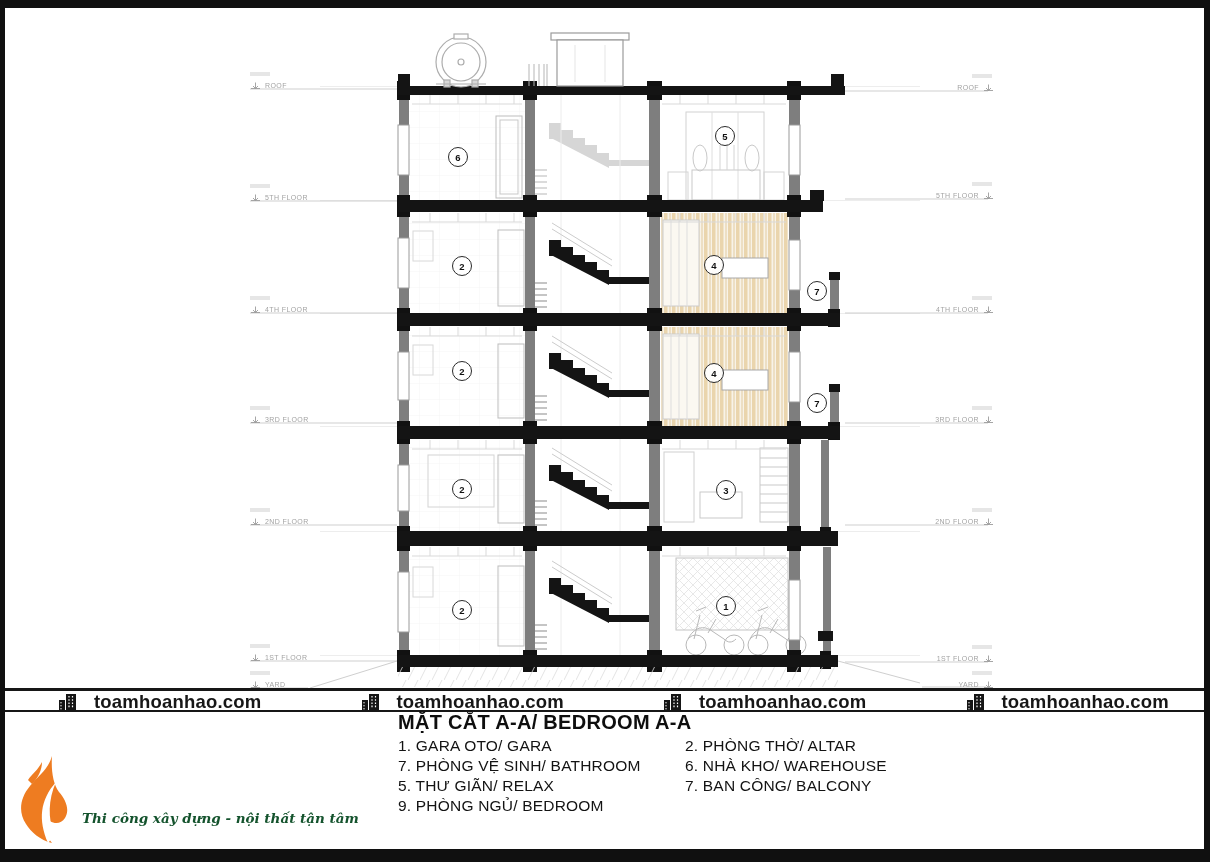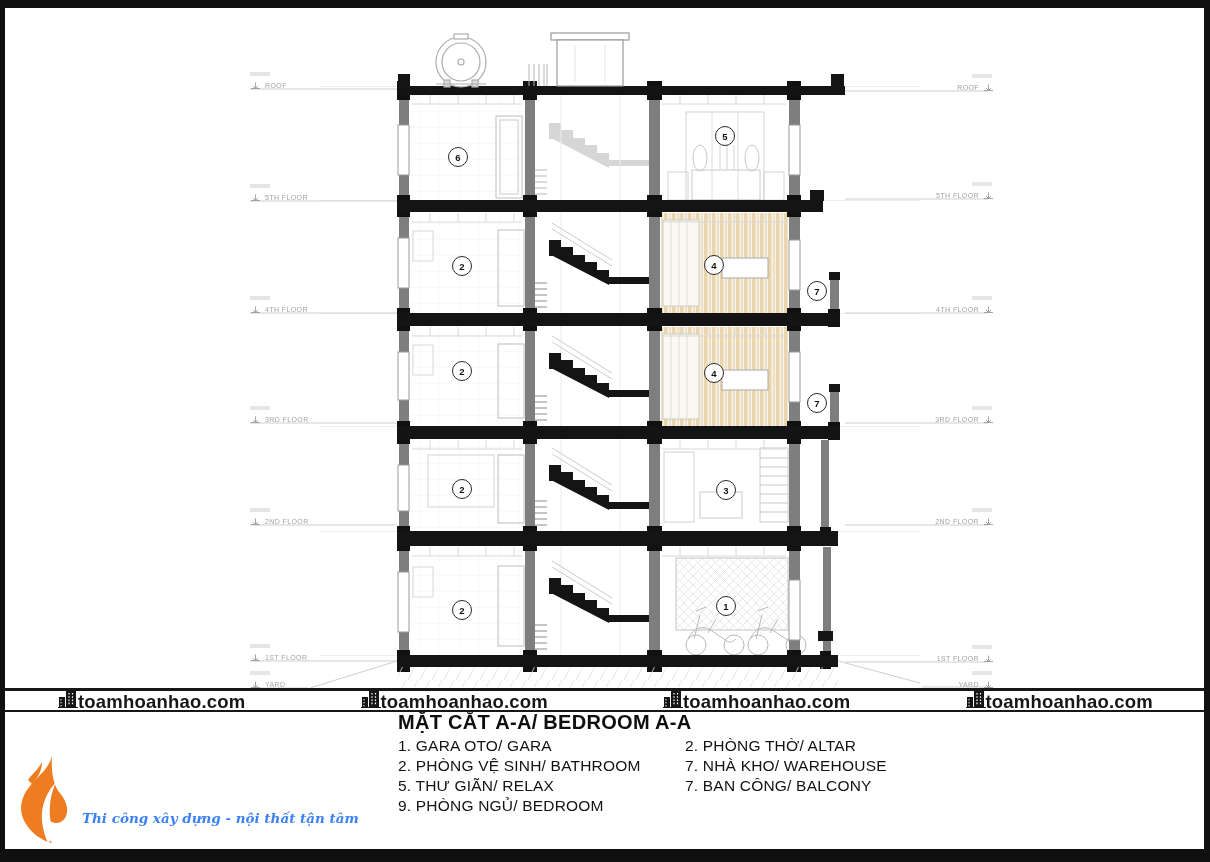--- a/index.html
+++ b/index.html
@@ -21,35 +21,35 @@
   .level.right{left:876px;width:118px;justify-content:flex-end;}
   .level.right .smudge{right:2px;}
   
   .badge{position:absolute;width:20px;height:20px;border:1.2px solid #2a2a2a;border-radius:50%;
          background:rgba(255,255,255,.92);display:flex;align-items:center;justify-content:center;
          font-size:9.5px;font-weight:700;color:#111;z-index:4;box-sizing:border-box;}
   
   #wm-band{position:absolute;left:0;top:688px;width:1210px;height:24px;background:#fff;
            border-top:3px solid #171717;border-bottom:2px solid #171717;z-index:6;
            display:grid;grid-template-columns:repeat(4,1fr);align-items:center;box-sizing:border-box;}
-  .wm-item{display:flex;gap:0;padding-left:58px;}
+  .wm-item{display:flex;align-items:center;gap:16px;padding-left:58px;}
   .wm-item .wm-text{font-size:18.5px;font-weight:600;color:#171717;letter-spacing:.2px;}
   
   #section-title{position:absolute;left:398px;top:711px;font-size:20px;font-weight:700;color:#0e0e0e;letter-spacing:.3px;z-index:7;}
   .legend{position:absolute;top:736px;margin:0;padding:0;list-style:none;z-index:7;}
   #legend-left{left:398px;}
   #legend-right{left:685px;}
   .legend li{font-size:15.5px;line-height:20px;color:#131313;letter-spacing:.2px;}
   
   #logo{position:absolute;left:12px;top:752px;width:270px;height:97px;z-index:7;}
   #logo .flame{position:absolute;left:6px;top:4px;}
   #logo .co-name{position:absolute;left:70px;top:14px;font-family:"DejaVu Serif",serif;
                  font-weight:700;font-size:24px;color:var(--accent);white-space:nowrap;}
   #logo .co-tagline{position:absolute;left:70px;top:58px;font-family:"DejaVu Serif",serif;
-                    font-style:italic;font-weight:700;font-size:13.5px;color:#3b82f6;white-space:nowrap;}
+                    font-style:italic;font-weight:700;font-size:13.5px;color:#14532d;white-space:nowrap;}
 </style>
 </head>
 <body>
 
 <div id="canvas" style="--accent: #ee7c21;">
 
   <svg id="drawing" width="1210" height="862" viewBox="0 0 1210 862">
     <defs>
       <pattern id="wood" width="8" height="8" patternUnits="userSpaceOnUse">
         <rect width="8" height="8" fill="#f8f3e8"></rect>
@@ -439,27 +439,27 @@
           <path d="M3 8v8" stroke="#fff" stroke-width="1" stroke-dasharray="1.4 1.6"></path>
           <path d="M0 16.5 H20" stroke="#161616"></path>
         </svg>
         <span class="wm-text">toamhoanhao.com</span>
       </div>
     </div>
 
   <div id="section-title">MẶT CẮT A-A/ BEDROOM A-A</div>
   <ul id="legend-left" class="legend">
       <li>1. GARA OTO/ GARA</li>
-      <li>2. PHÒNG VỆ SINH/ BATHROOM</li>
+      <li>7. PHÒNG VỆ SINH/ BATHROOM</li>
       <li>5. THƯ GIÃN/ RELAX</li>
       <li>9. PHÒNG NGỦ/ BEDROOM</li>
     </ul>
   <ul id="legend-right" class="legend">
       <li>2. PHÒNG THỜ/ ALTAR</li>
-      <li>7. NHÀ KHO/ WAREHOUSE</li>
+      <li>6. NHÀ KHO/ WAREHOUSE</li>
       <li>7. BAN CÔNG/ BALCONY</li>
     </ul>
 
   <div id="logo">
     <svg class="flame" width="52" height="88" viewBox="0 0 52 88">
       <path style="fill:var(--accent)" d="M34 0 C30 14,20 20,12 30 C2 42,0 56,8 68 C13 76,22 84,34 87 C27 77,24 69,27 60 C32 68,42 70,47 62 C52 54,48 44,41 36 C35 28,33 14,34 0 Z"></path>
       <path fill="#ffffff" d="M30 87 C20 64,22 44,38 26 C30 44,30 62,36 78 C34 82,32 85,30 87 Z"></path>
       <path style="fill:var(--accent)" d="M10 24 C14 18,20 14,24 6 C24 14,20 22,14 28 Z"></path>
     </svg>
     <div class="co-tagline">Thi công xây dựng - nội thất tận tâm</div>

